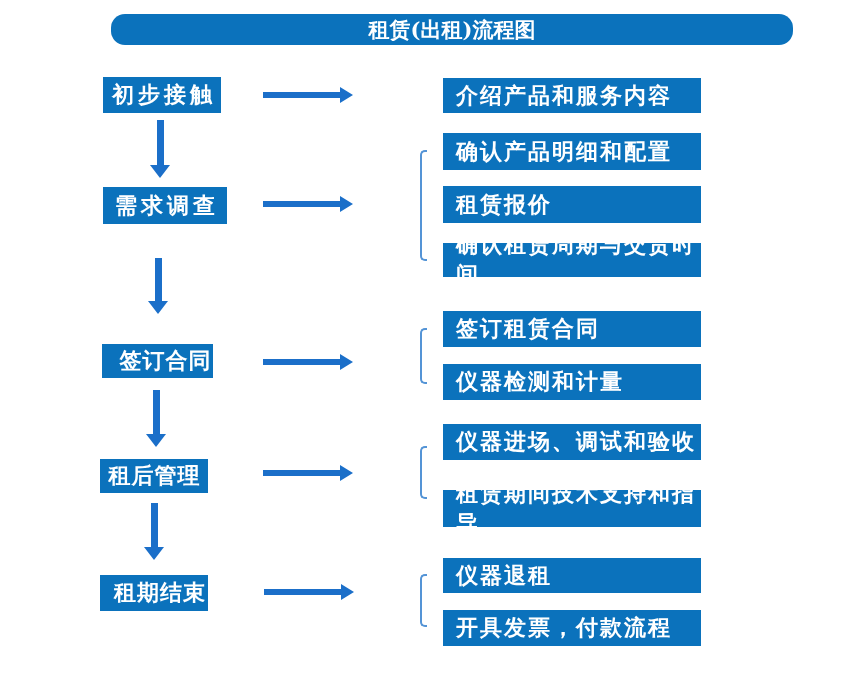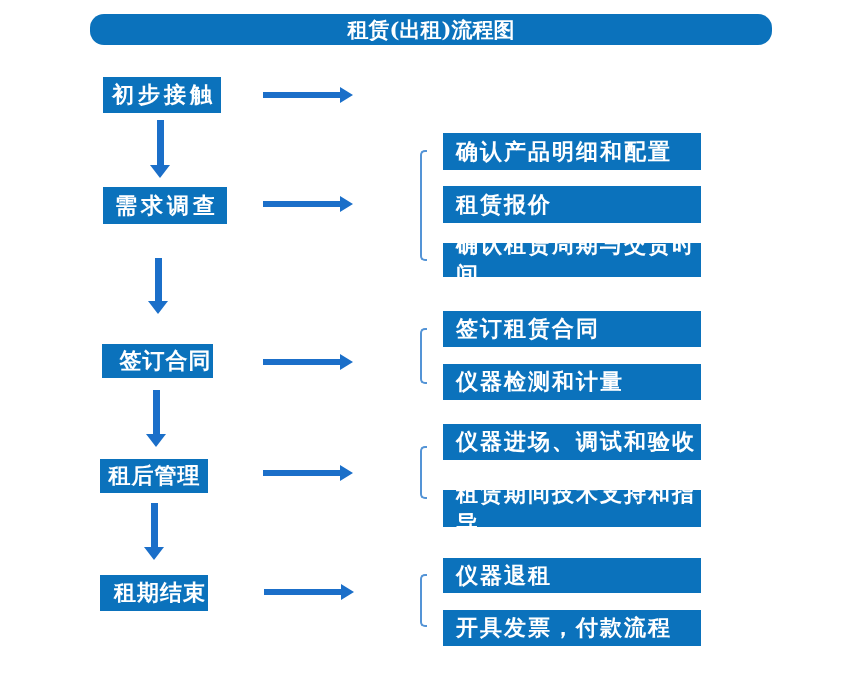--- a/index.html
+++ b/index.html
@@ -12,21 +12,21 @@
   html,body{margin:0;padding:0;background:var(--bg);}
   .canvas{
     position:relative;
     width:844px;height:688px;
     background:var(--bg);
     font-family:"DejaVu Serif","Liberation Serif",serif;
     overflow:hidden;
   }
   
   .title-bar{
-    position:absolute;left:90px;top:14px;width:682px;height:31px;
+    position:absolute;left:111px;top:14px;width:682px;height:31px;
     background:var(--box-fill);color:var(--text-color);
     font-size:21px;font-weight:bold;
     display:flex;align-items:center;justify-content:center;border-radius:14px;
   }
   
   .box{
     position:absolute;background:var(--box-fill);color:var(--text-color);
     font-weight:bold;display:flex;align-items:center;box-sizing:border-box;
   }
   .left-box{justify-content:center;font-size:22px;}
@@ -126,20 +126,21 @@
   <div class="harrow ra5">
       <div class="hshaft"></div>
       <div class="hhead"></div>
     </div>
 
   <div class="bracket bk2"></div>
   <div class="bracket bk3"></div>
   <div class="bracket bk4"></div>
   <div class="bracket bk5"></div>
 
+  <div class="box right-box rb10">介绍产品和服务内容</div>
 
   <div class="box right-box rb20">确认产品明细和配置</div>
   <div class="box right-box rb21">租赁报价</div>
   <div class="box right-box rb22">确认租赁周期与交货时间</div>
 
   <div class="box right-box rb30">签订租赁合同</div>
   <div class="box right-box rb31">仪器检测和计量</div>
 
   <div class="box right-box rb40">仪器进场、调试和验收</div>
   <div class="box right-box rb41">租赁期间技术支持和指导</div>

